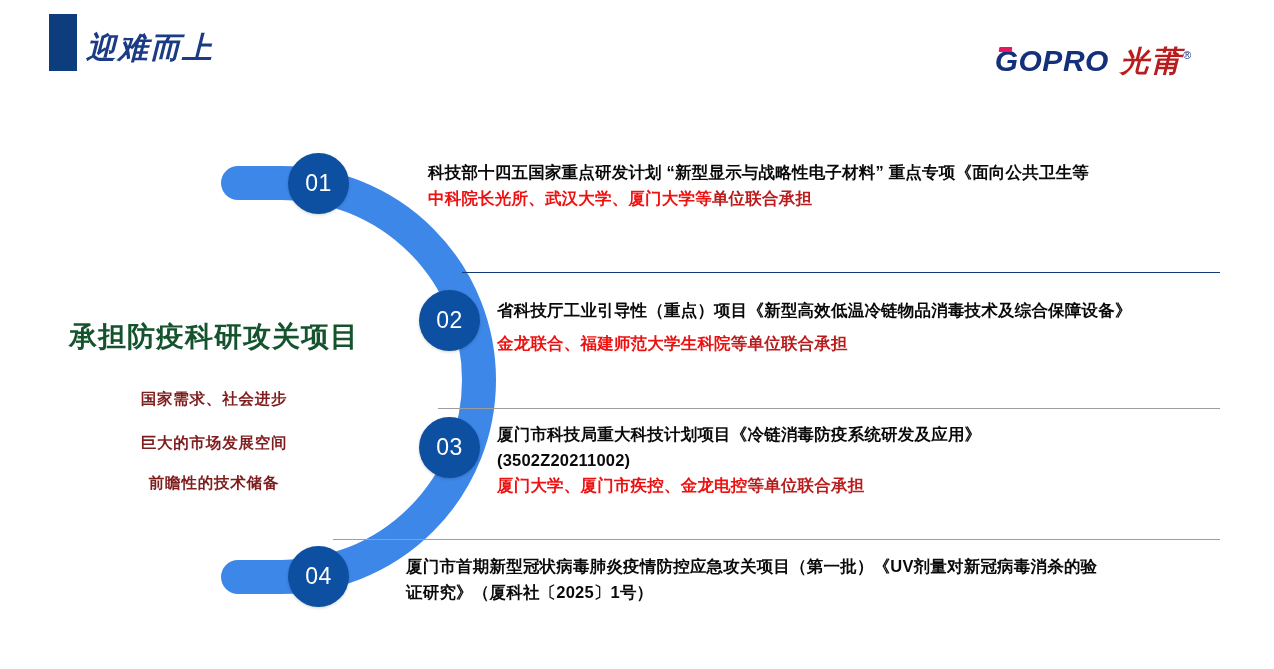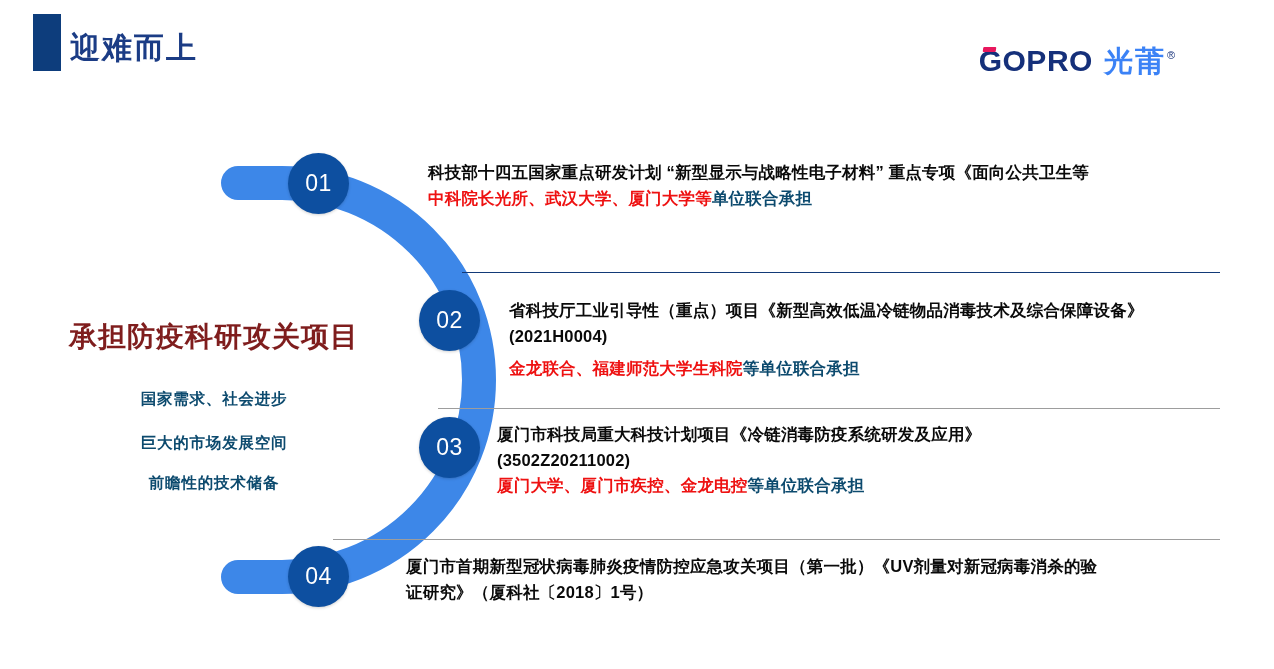--- a/index.html
+++ b/index.html
@@ -11,22 +11,22 @@
     height: 669px;
     background: #ffffff;
     font-family: "Liberation Sans", "DejaVu Sans", sans-serif;
     overflow: hidden;
     position: relative;
   }
 
   
   #header {
     position: absolute;
-    left: 0; top: 0;
-    width: 1230px; height: 100px;
+    left: 16px; top: 0;
+    width: 1230px; height: 100px; font-style: italic;
   }
   #title-bar {
     position: absolute;
     left: 33px; top: 14px;
     width: 28px; height: 57px;
     background: #0d3d7c;
   }
   #page-title {
     position: absolute;
     left: 70px; top: 33px;
@@ -58,21 +58,21 @@
     position: absolute;
     left: 4px; top: 3px;
     width: 13px; height: 5px;
     background: #e8175d;
     border-radius: 1px;
     transform: skewX(-8deg);
   }
   #logo-cn {
     font-size: 29px;
     font-weight: bold;
-    color: #3b82f6;
+    color: #b91c1c;
     margin-left: 11px;
     letter-spacing: 2px;
   }
   #logo-reg {
     font-size: 11px;
     color: #15307a;
     margin-left: 1px;
     vertical-align: super;
     position: relative;
     top: -12px;
@@ -81,29 +81,29 @@
   
   #left-panel {
     position: absolute;
     left: 36px; top: 320px;
     width: 356px;
     text-align: center;
   }
   #left-heading {
     font-size: 28px;
     font-weight: bold;
-    color: #7f1d1d;
+    color: #14532d;
     letter-spacing: 1px;
     line-height: 1.2;
     white-space: nowrap;
   }
   .left-sub {
     font-size: 15.5px;
     font-weight: bold;
-    color: #0c4a6e;
+    color: #7f1d1d;
     letter-spacing: 0.8px;
     white-space: nowrap;
   }
   #left-sub-1 { margin-top: 35px; }
   #left-sub-2 { margin-top: 23px; }
   #left-sub-3 { margin-top: 19px; }
 
   
   #arc-svg {
     position: absolute;
@@ -154,29 +154,29 @@
   
   .item-text {
     position: absolute;
     font-size: 16.5px;
     font-weight: bold;
     color: #0a0a0a;
     line-height: 1.55;
     letter-spacing: 0.2px;
   }
   #item-01-text { left: 428px; top: 160px; width: 772px; }
-  #item-02-text { left: 497px; top: 298px; width: 706px; margin-left: 12px; }
+  #item-02-text { left: 497px; top: 298px; width: 706px; }
   #item-03-text { left: 497px; top: 422px; width: 706px; }
   #item-04-text { left: 406px; top: 554px; width: 788px; }
 
   .line-red {
     color: #ee1111;
     display: block;
   }
-  .line-red .tail { color: #0c4a6e; }
+  .line-red .tail { color: #b91c1c; }
   .gap-line { margin-top: 7px; }
 </style>
 </head>
 <body>
 
 <div id="header">
   <div id="title-bar"></div>
   <div id="page-title">迎难而上</div>
 
   <div id="logo">
@@ -209,26 +209,25 @@
 <div id="badge-03" class="badge">03</div>
 <div id="badge-04" class="badge">04</div>
 
 <div id="item-01-text" class="item-text">
   <div>科技部十四五国家重点研发计划 “新型显示与战略性电子材料” 重点专项《面向公共卫生等</div>
   <div class="line-red"><span>中科院长光所、武汉大学、厦门大学等</span><span class="tail">单位联合承担</span></div>
 </div>
 
 <div id="item-02-text" class="item-text">
   <div>省科技厅工业引导性（重点）项目《新型高效低温冷链物品消毒技术及综合保障设备》</div>
-  <div> (2021H0004)</div>
   <div class="line-red gap-line"><span>金龙联合、福建师范大学生科院</span><span class="tail">等单位联合承担</span></div>
 </div>
 
 <div id="item-03-text" class="item-text">
   <div>厦门市科技局重大科技计划项目《冷链消毒防疫系统研发及应用》</div>
   <div> (3502Z20211002)</div>
   <div class="line-red"><span>厦门大学、厦门市疾控、金龙电控</span><span class="tail">等单位联合承担</span></div>
 </div>
 
 <div id="item-04-text" class="item-text">
   <div>厦门市首期新型冠状病毒肺炎疫情防控应急攻关项目（第一批）《UV剂量对新冠病毒消杀的验</div>
-  <div>证研究》（厦科社〔2018〕1号）</div>
+  <div>证研究》（厦科社〔2025〕1号）</div>
 </div>
 
 </body></html>

